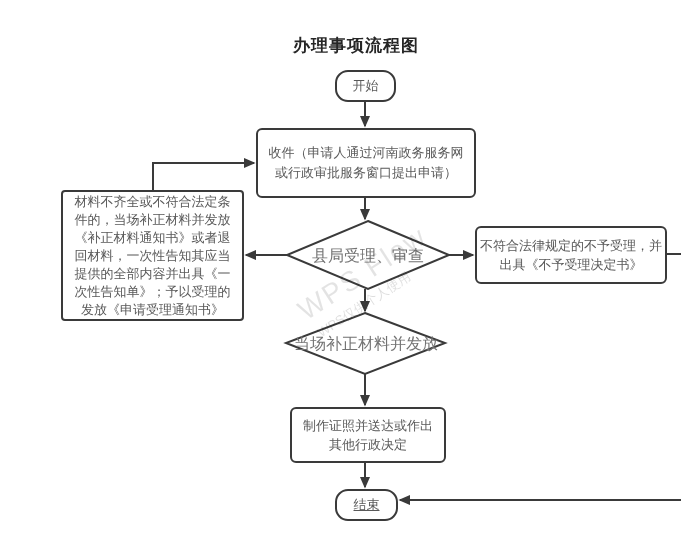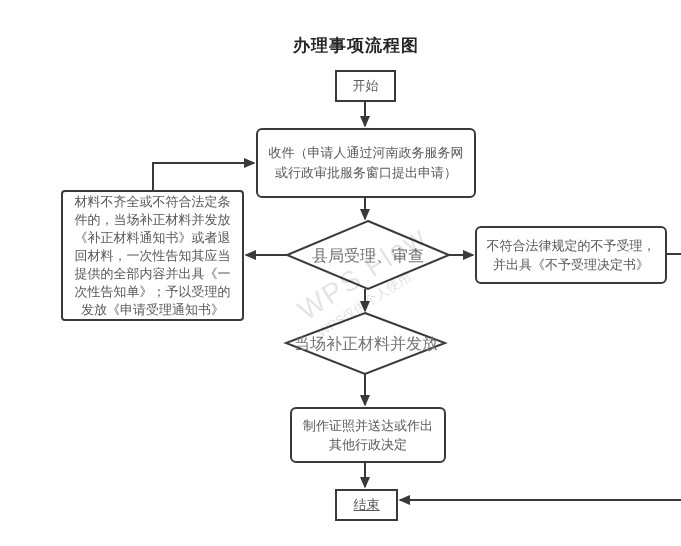--- a/index.html
+++ b/index.html
@@ -28,26 +28,26 @@
     background:#ffffff;
     border:2px solid #3a3a3a;
     color:#595959;
     font-size:13px;
     display:flex;
     align-items:center;
     justify-content:center;
     text-align:center;
     z-index:2;
   }
-  .terminator{border-radius:0;}
+  .terminator{border-radius:13px;}
   .process{border-radius:6px;}
   .n-start{left:297px;top:70px;width:61px;height:32px;}
   .n-receive{left:218px;top:128px;width:220px;height:70px;padding:0 8px;line-height:20px;}
   .n-leftnote{left:23px;top:190px;width:183px;height:131px;padding:0 10px;line-height:18px;border-radius:4px;}
-  .n-rightnote{left:437px;top:226px;width:192px;height:58px;padding:0 8px;line-height:19px;}
+  .n-rightnote{left:437px;top:226px;width:192px;height:58px;padding:0 2px;line-height:19px;}
   .n-make{left:252px;top:407px;width:156px;height:56px;padding:16px 8px;line-height:19px;}
   .n-end{left:297px;top:489px;width:63px;height:32px;text-decoration:underline;}
   .dlabel{
     position:absolute;
     color:#737373;
     font-size:16px;
     text-align:center;
     z-index:2;
     line-height:19px;
   }

